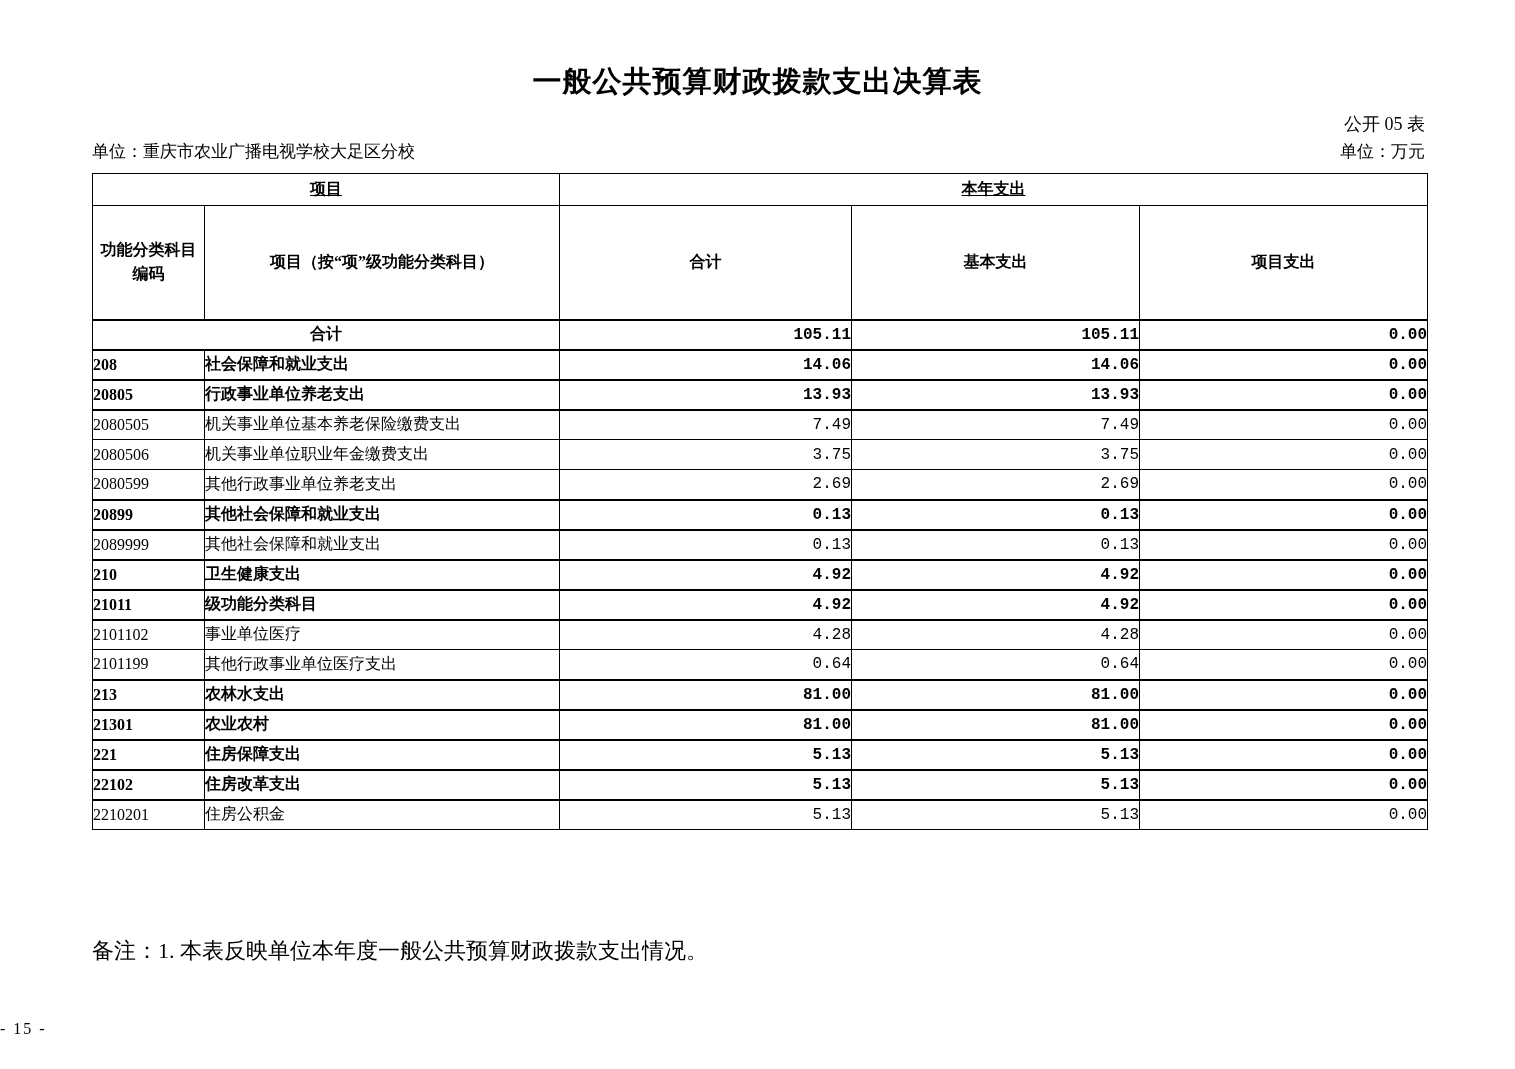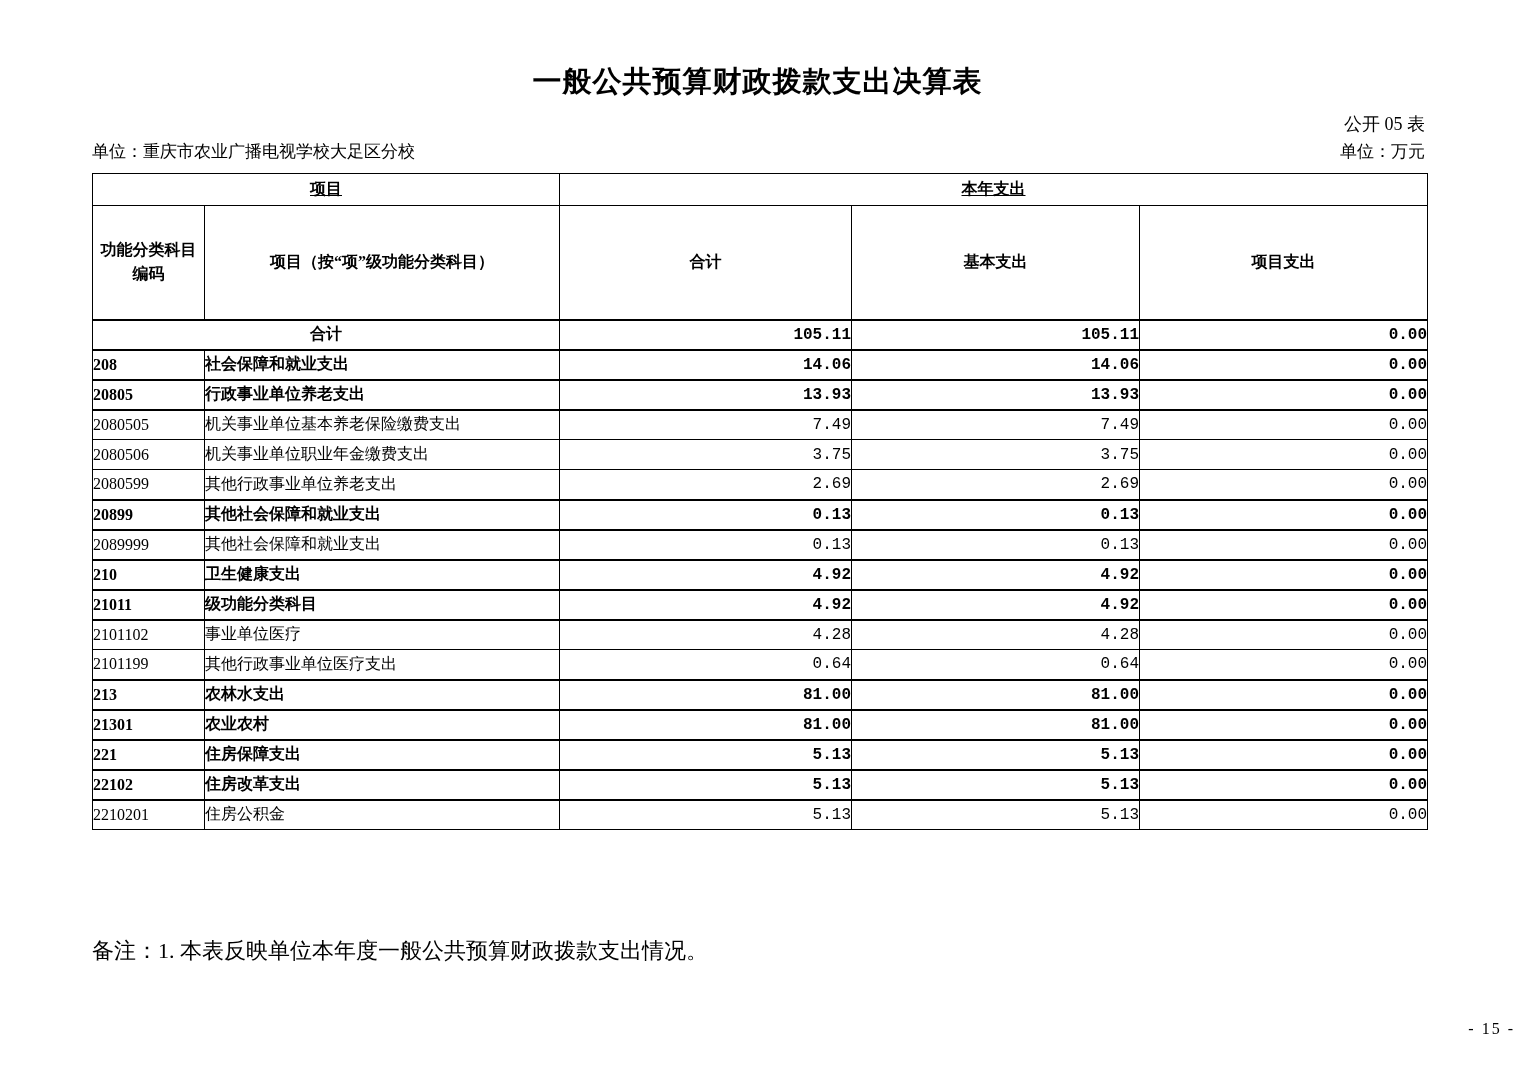--- a/index.html
+++ b/index.html
@@ -64,21 +64,21 @@
 
   .notes {
     position: absolute; left: 92px; top: 930px;
     font-size: 22px; line-height: 1.9; text-align: right;
   }
   .note-line { white-space: nowrap; }
   .note-line2 { padding-left: 57px; }
 
   .page-number {
     position: absolute; left: 0; right: 0; top: 1020px;
-    text-align: right; font-size: 16px;
+    text-align: left; font-size: 16px;
     letter-spacing: 2px;
   }
 </style>
 </head>
 <body>
 
 <div class="page">
 
   <h1 class="doc-title">一般公共预算财政拨款支出决算表</h1>
 

